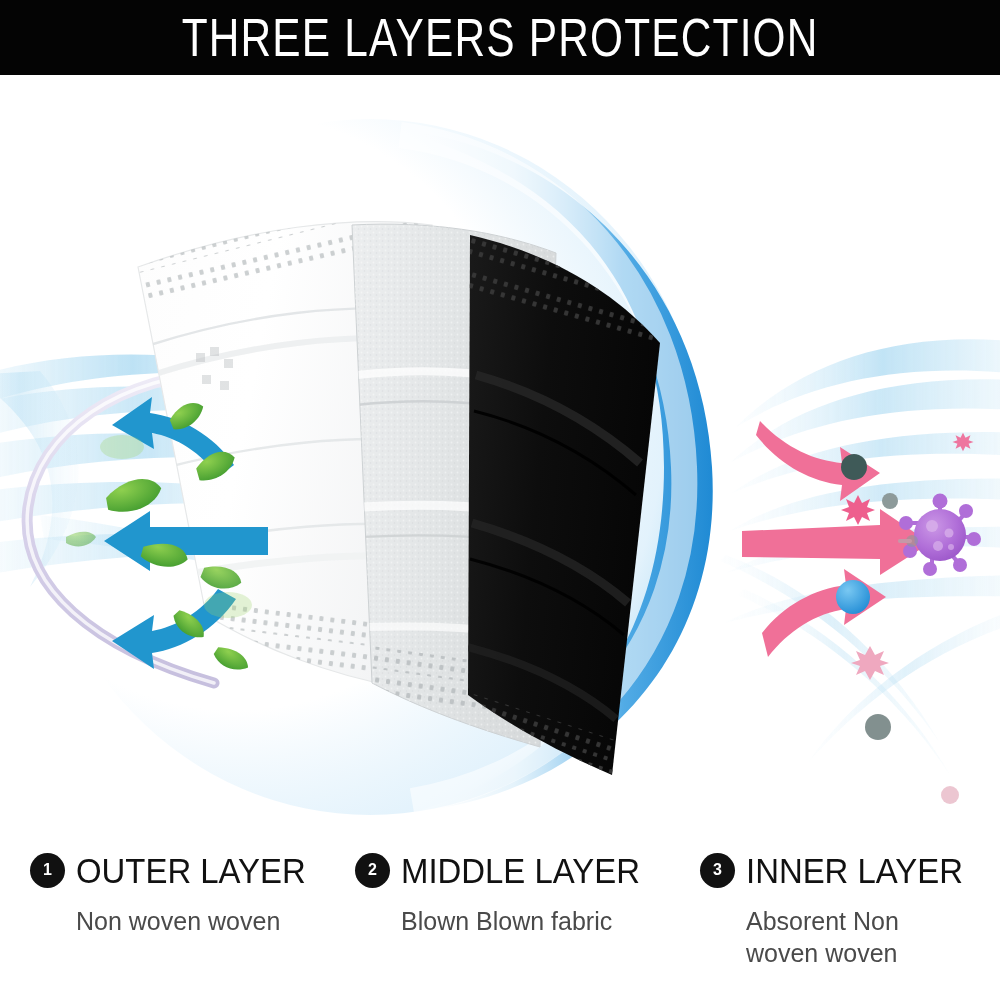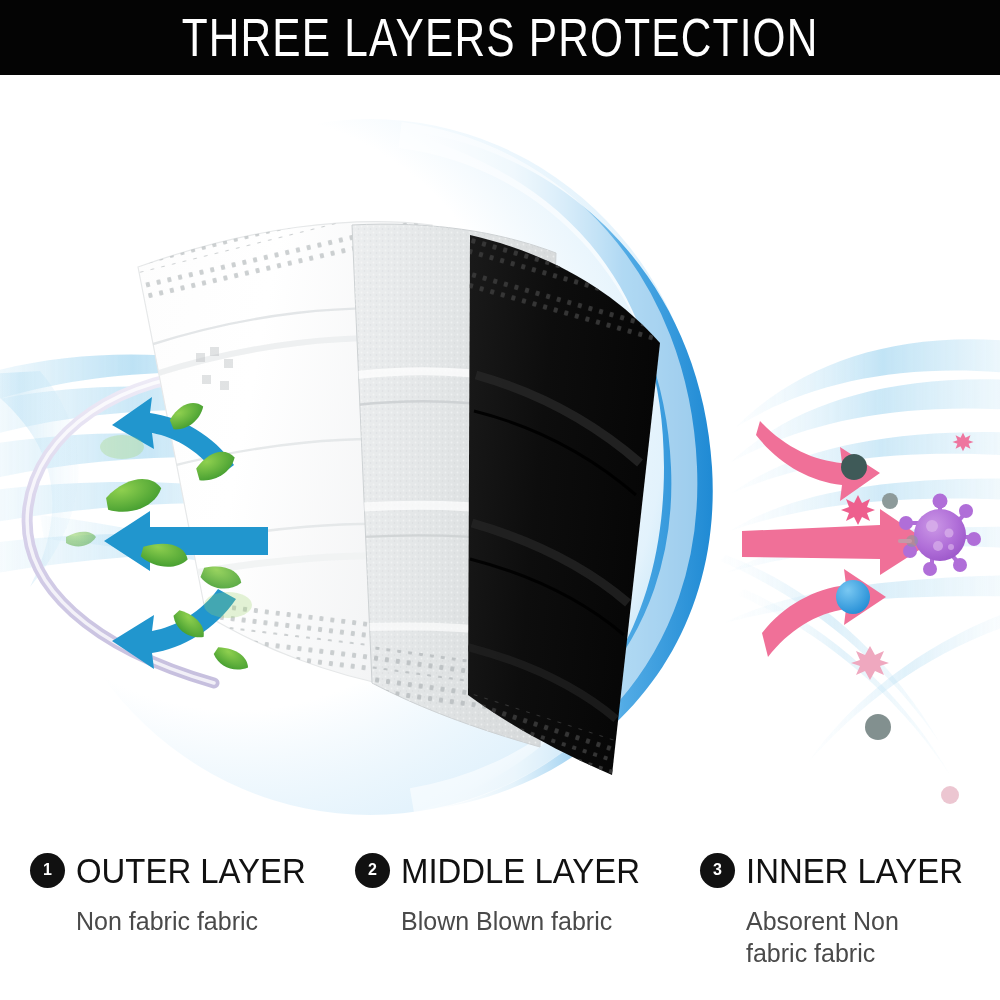--- a/index.html
+++ b/index.html
@@ -331,34 +331,34 @@
     </svg>
   </div>
 
   <div class="legend">
 
     <div class="legend-item i1">
       <div class="legend-head">
         <div class="badge">1</div>
         <div class="legend-title">OUTER LAYER</div>
       </div>
-      <div class="legend-sub">Non fabric fabric</div>
+      <div class="legend-sub">Non woven woven</div>
     </div>
 
     <div class="legend-item i2">
       <div class="legend-head">
         <div class="badge">2</div>
         <div class="legend-title">MIDDLE LAYER</div>
       </div>
       <div class="legend-sub">Blown Blown fabric</div>
     </div>
 
     <div class="legend-item i3">
       <div class="legend-head">
         <div class="badge">3</div>
         <div class="legend-title">INNER LAYER</div>
       </div>
-      <div class="legend-sub">Absorent Non fabric fabric</div>
+      <div class="legend-sub">Absorent Non woven woven</div>
     </div>
 
   </div>
 
 </div>
 
 </body></html>

